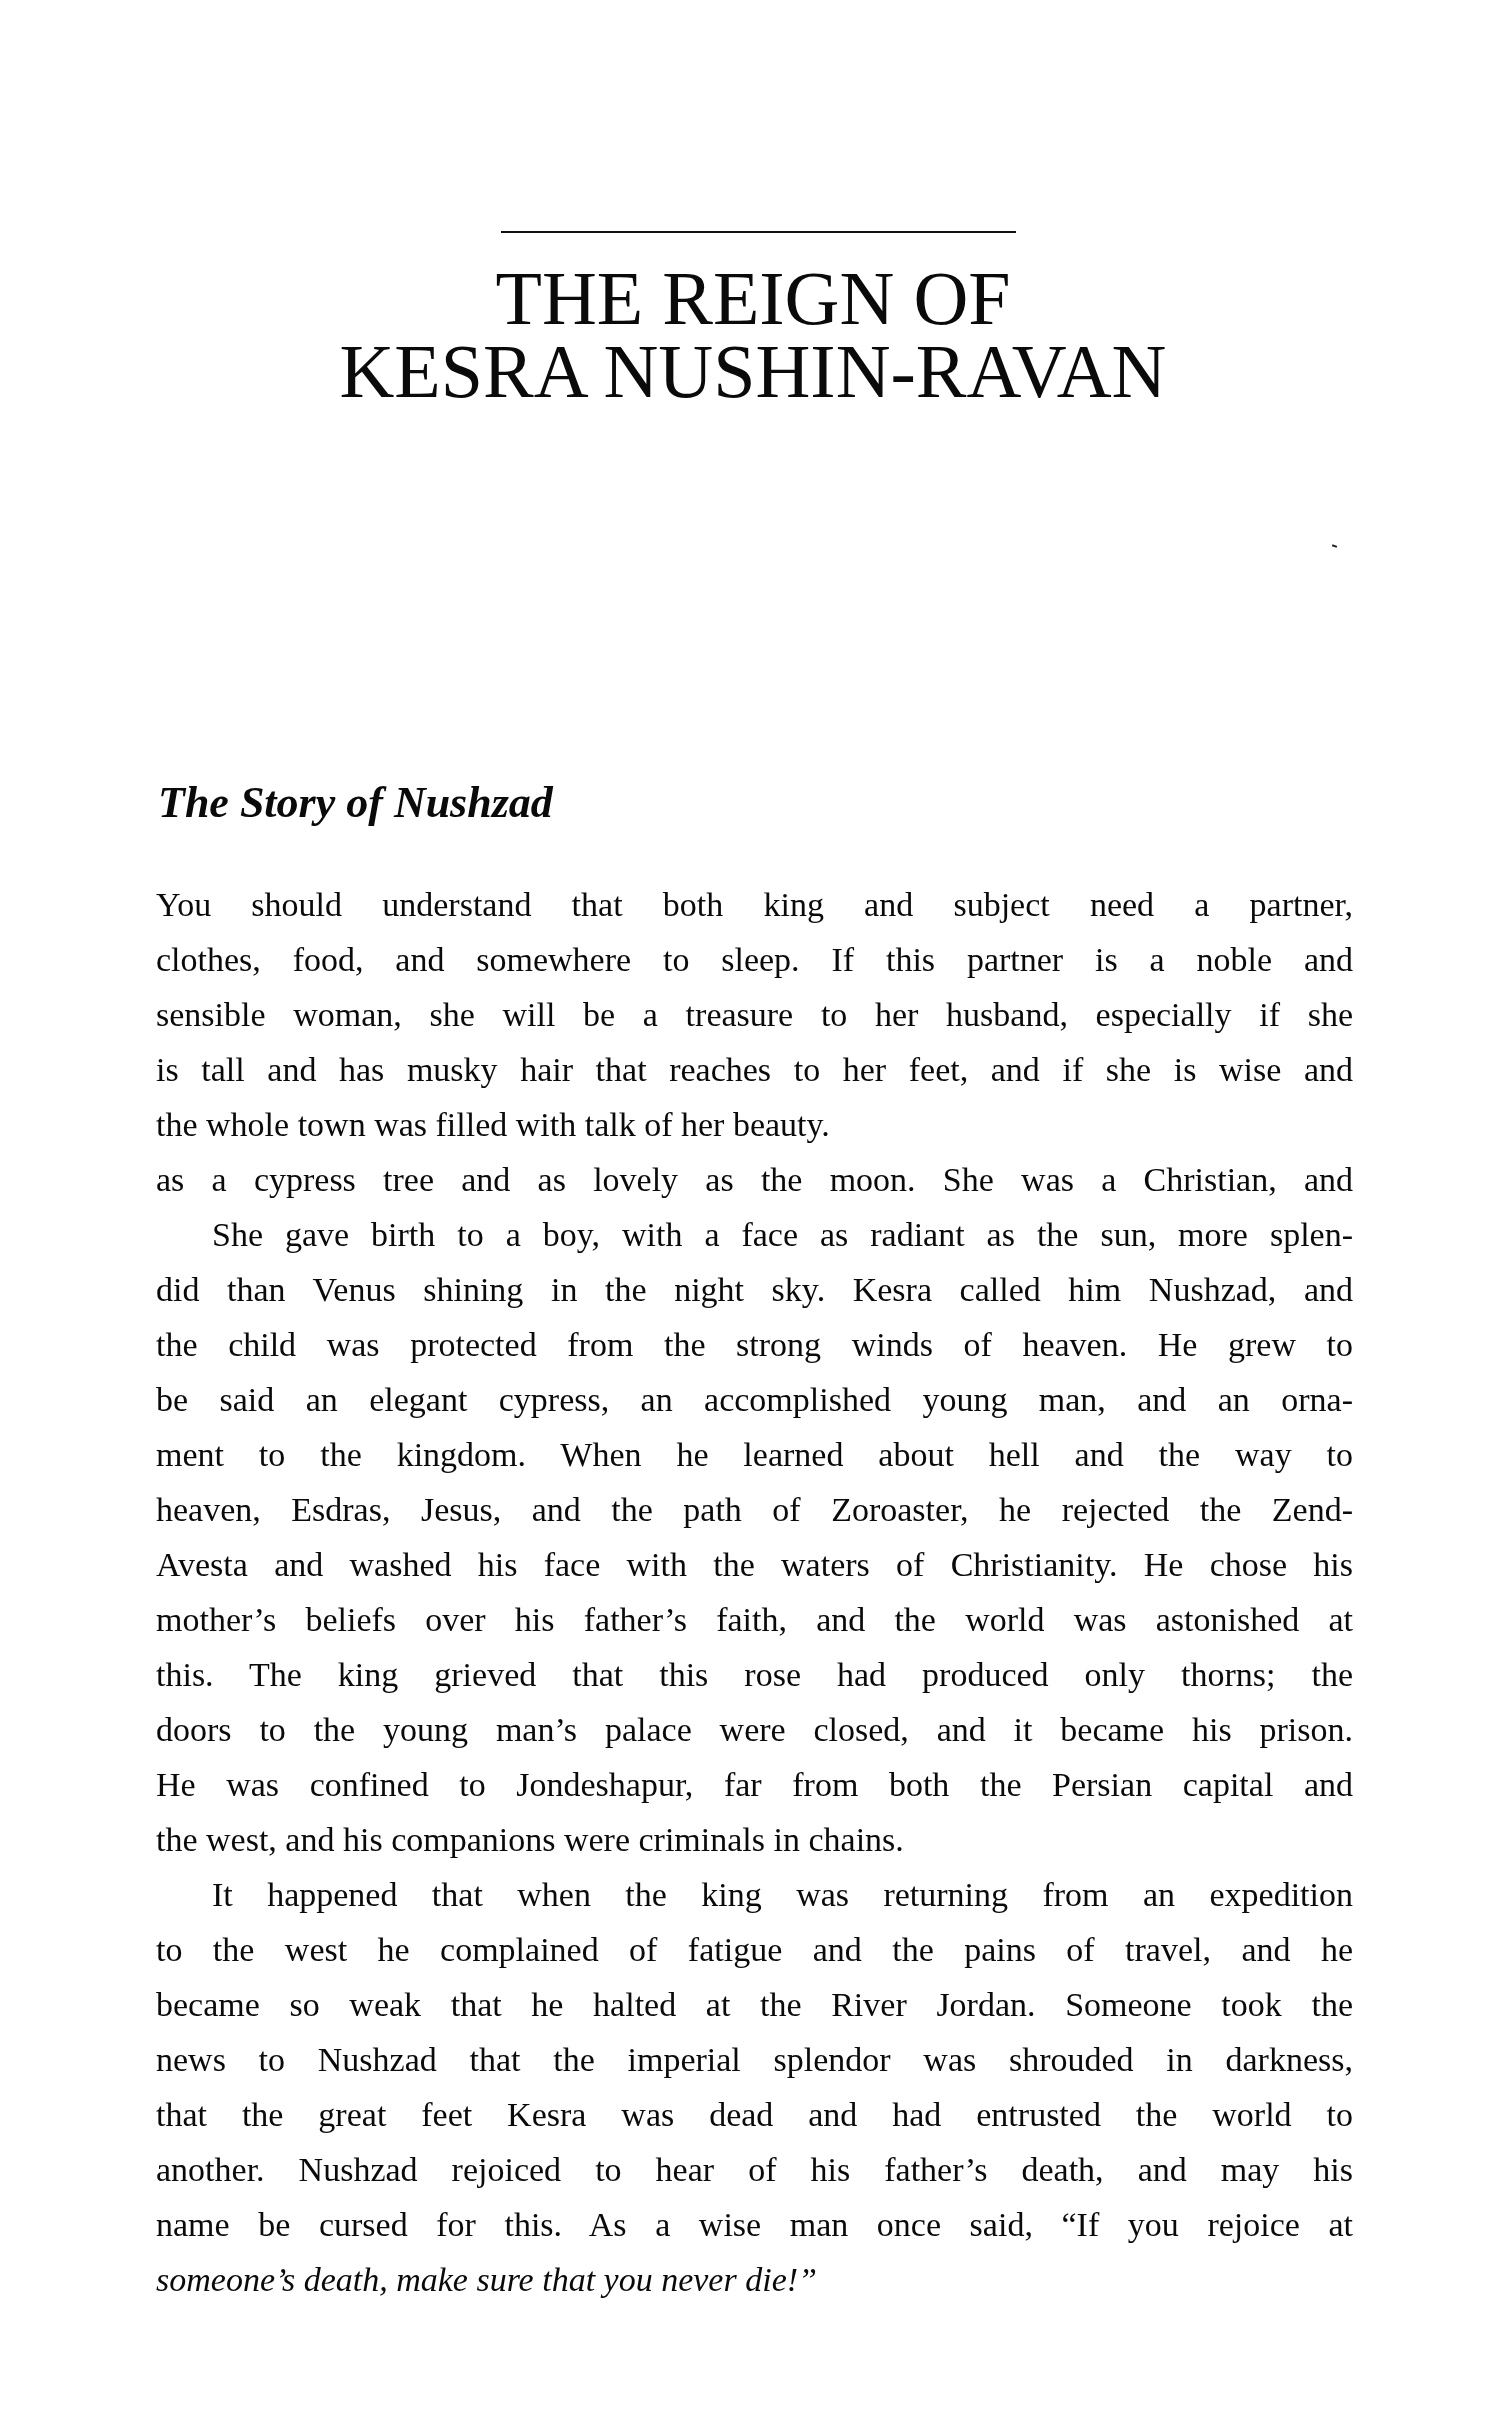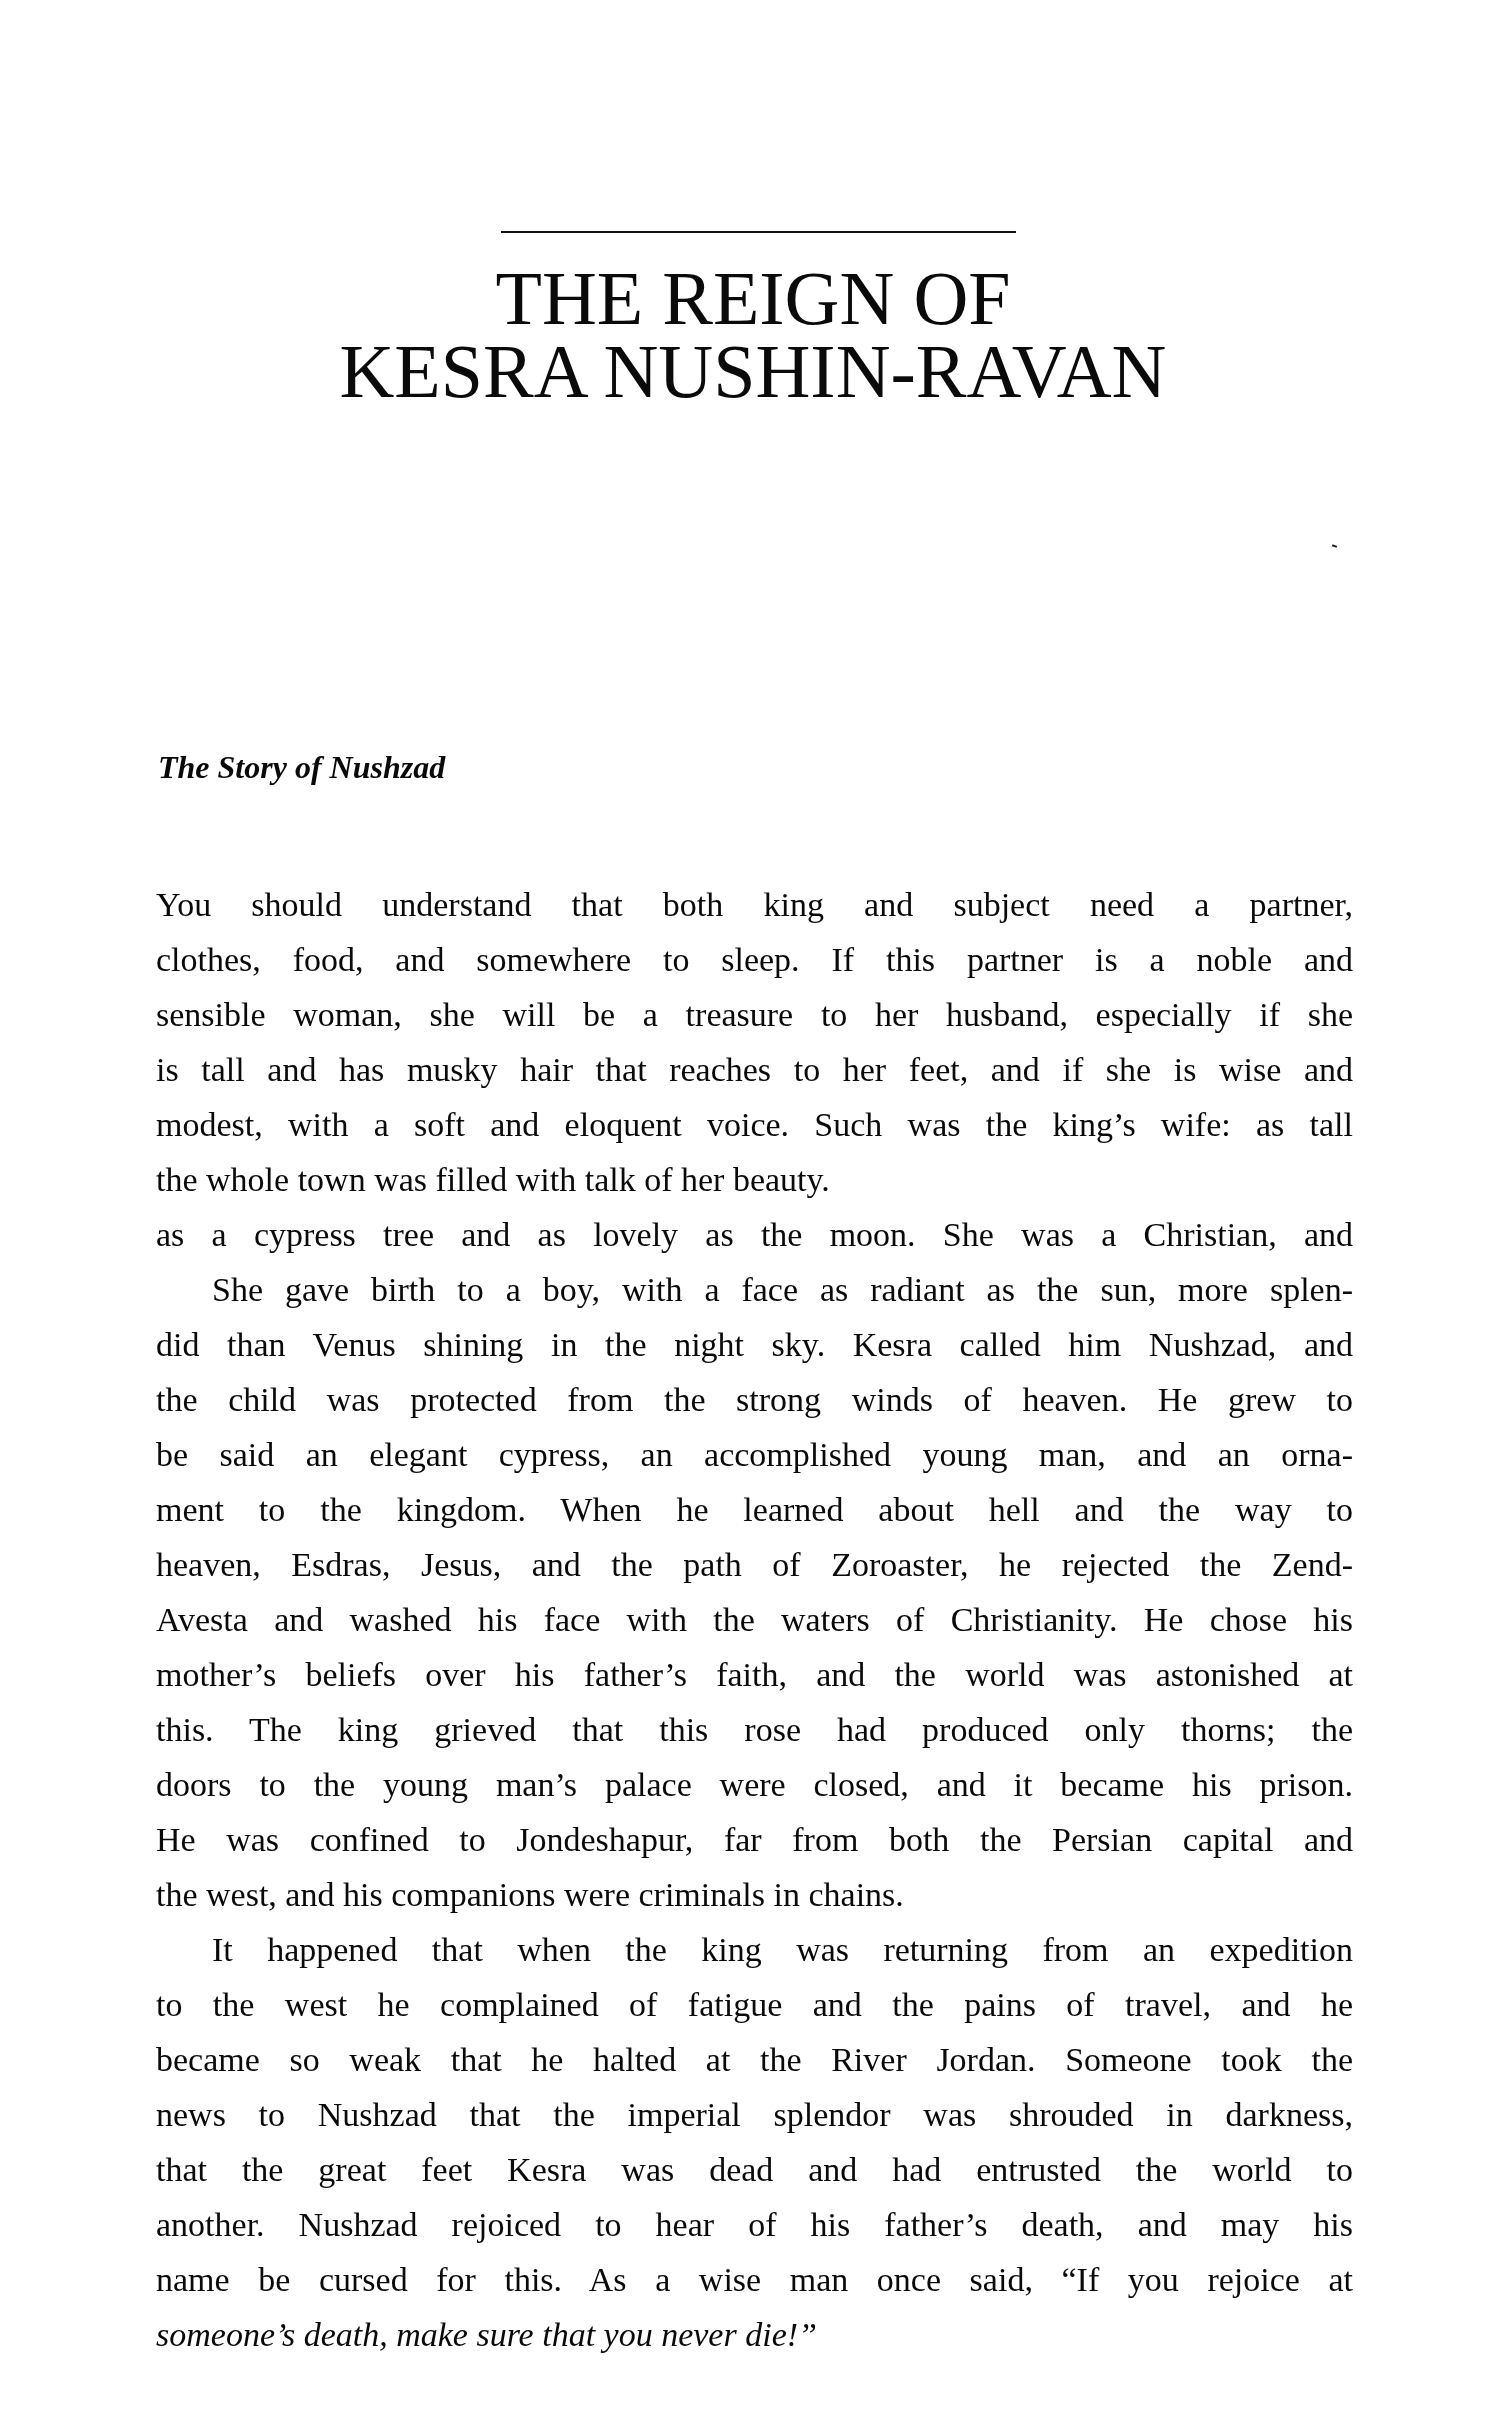--- a/index.html
+++ b/index.html
@@ -50,25 +50,25 @@
     left: 1332px;
     top: 533px;
     width: 4.7px;
     height: 2.3px;
     background: #222;
     transform: rotate(20deg);
   }
   .section-heading {
     position: absolute;
     left: 158px;
-    top: 737px;
+    top: 773px;
     margin: 0;
     font-style: italic;
     font-weight: bold;
-    font-size: 32px;
+    font-size: 44px;
     line-height: 36px;
     white-space: nowrap;
   }
   .body-text {
     position: absolute;
     left: 156px;
     top: 865px;
     width: 1197px;
     font-size: 34px;
     line-height: 55px;
@@ -105,21 +105,20 @@
 
   <h2 class="section-heading">The Story of Nushzad</h2>
 
   <div class="body-text">
 
     <div>
       <span class="line" style="white-space: nowrap;">You should understand that both king and subject need a partner,</span>
       <span class="line" style="white-space: nowrap;">clothes, food, and somewhere to sleep. If this partner is a noble and</span>
       <span class="line" style="white-space: nowrap;">sensible woman, she will be a treasure to her husband, especially if she</span>
       <span class="line" style="white-space: nowrap;">is tall and has musky hair that reaches to her feet, and if she is wise and</span>
-      <span class="line" style="white-space: nowrap;">modest, with a soft and eloquent voice. Such was the king’s wife: as tall</span>
       <span class="line last" style="white-space: nowrap;">the whole town was filled with talk of her beauty.</span>
       <span class="line" style="white-space: nowrap;">as a cypress tree and as lovely as the moon. She was a Christian, and</span>
     </div>
 
     <div>
       <span class="line indent" style="white-space: nowrap;">She gave birth to a boy, with a face as radiant as the sun, more splen-</span>
       <span class="line" style="white-space: nowrap;">did than Venus shining in the night sky. Kesra called him Nushzad, and</span>
       <span class="line" style="white-space: nowrap;">the child was protected from the strong winds of heaven. He grew to</span>
       <span class="line" style="white-space: nowrap;">be said an elegant cypress, an accomplished young man, and an orna-</span>
       <span class="line" style="white-space: nowrap;">ment to the kingdom. When he learned about hell and the way to</span>

